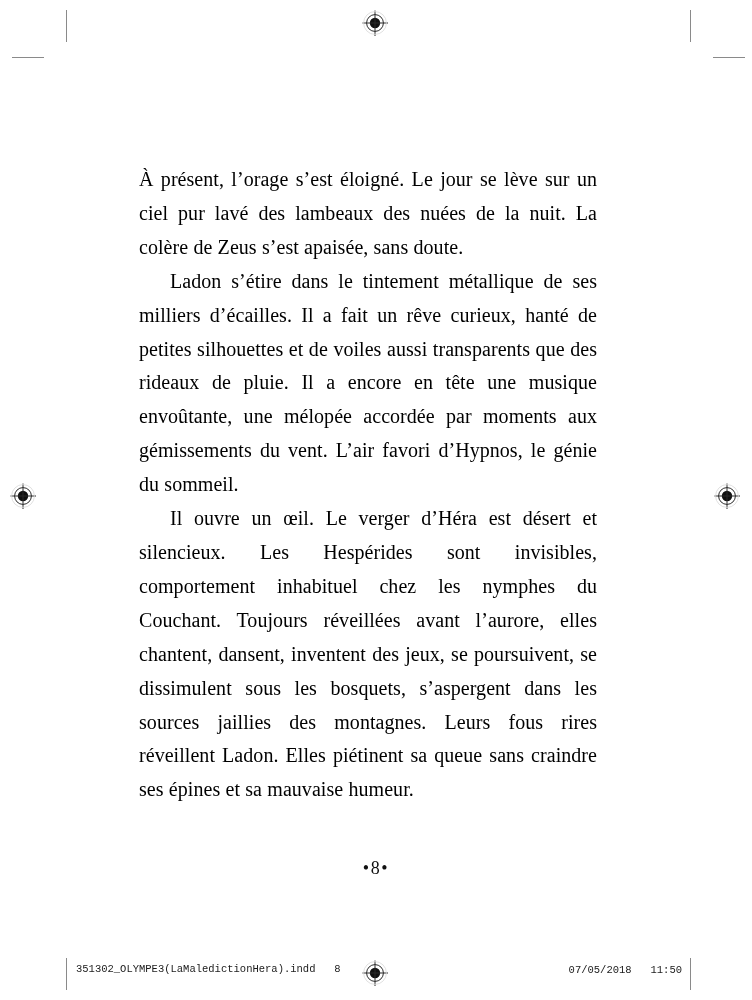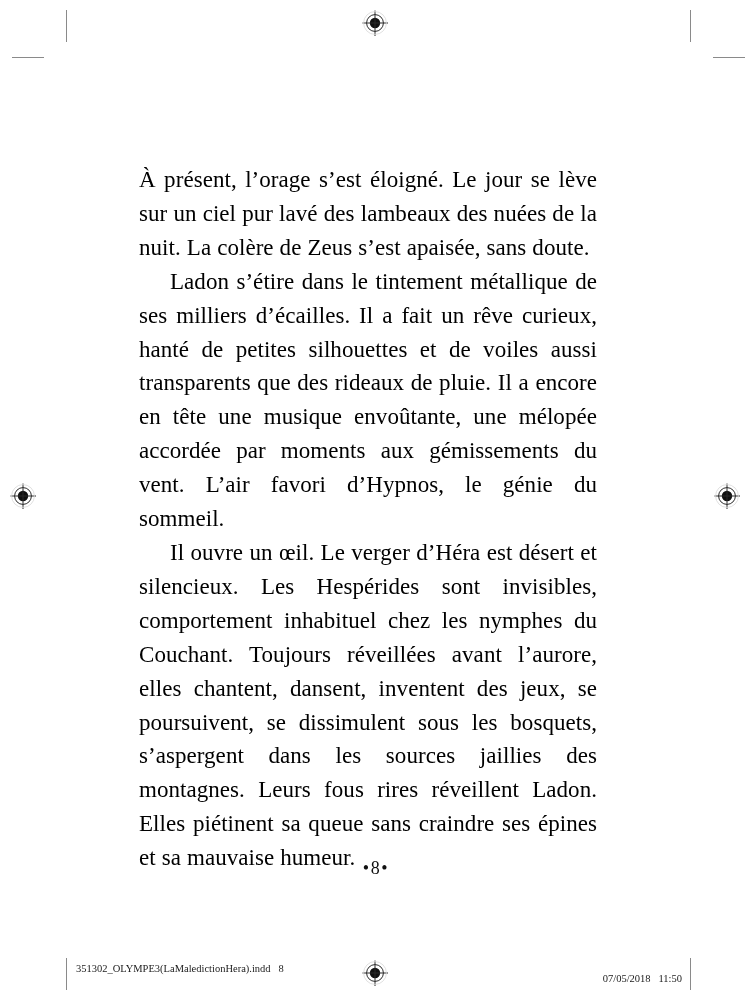--- a/index.html
+++ b/index.html
@@ -51,21 +51,21 @@
 
   
   .textblock {
     position: absolute;
     left: 139px;
     top: 163px;
     width: 458px;
   }
   .para {
     margin: 0;
-    font-size: 23px;
+    font-size: 20px;
     line-height: 33.9px;
     text-align: justify;
     text-align-last: left;
     -webkit-hyphens: none;
     hyphens: none;
     letter-spacing: 0.05px;
     word-spacing: 0.2px;
   }
   .para.indent {
     text-indent: 31px;
@@ -83,34 +83,34 @@
     color: #111111;
   }
 
   
   .slug {
     position: absolute;
     left: 0;
     top: 962px;
     width: 752px;
     height: 18px;
-    font-family: Liberation Serif, serif;
+    font-family: Liberation Mono, monospace;
     font-size: 10.5px;
     color: #1a1a1a;
   }
   .slug-file {
     position: absolute;
     left: 76px;
     top: 1px;
     white-space: pre;
   }
   .slug-date {
     position: absolute;
     right: 70px;
-    top: 11px;
+    top: 2px;
     white-space: pre;
   }
 </style>
 </head>
 <body>
 
 <div class="page">
 
   <div class="crop-v crop-tl-v"></div>
   <div class="crop-h crop-tl-h"></div>

